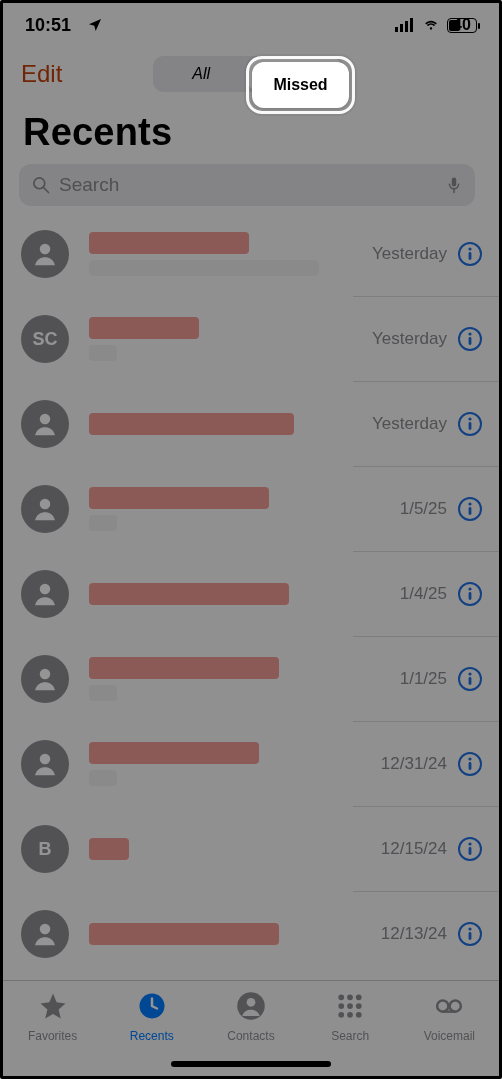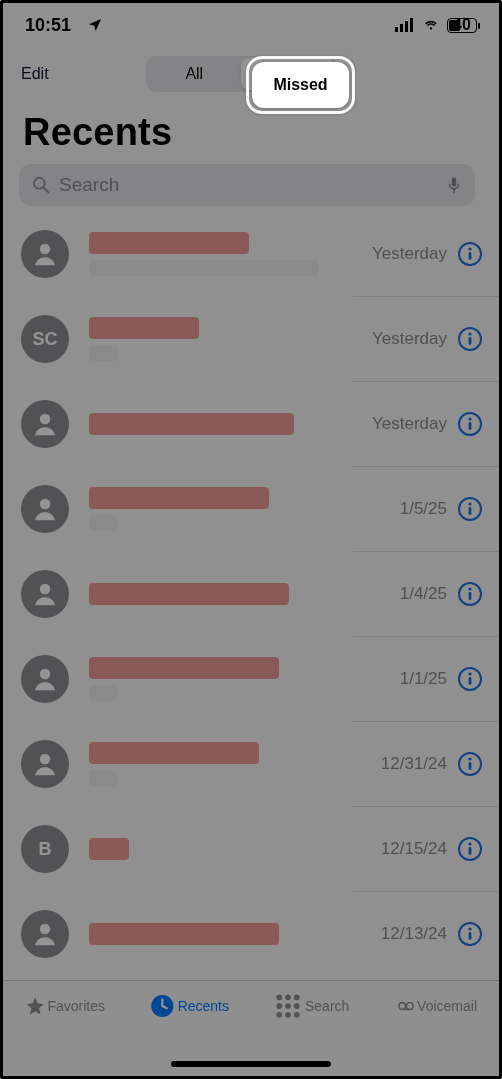--- a/index.html
+++ b/index.html
@@ -9,22 +9,22 @@
   .status-bar { display: flex; justify-content: space-between; align-items: center; height: 44px; padding: 0 22px; font-weight: 600; font-size: 18px; }
   .status-left { display:flex; align-items:center; gap:16px; }
   .status-right { display:flex; align-items:center; gap:6px; }
   .status-right svg, .status-right .batt { display:block; }
   .batt-box { position:relative; width:30px; height:15px; border:1.5px solid #000; border-radius:4px; display:flex; align-items:center; }
   .batt-fill { position:absolute; left:1px; top:1px; bottom:1px; width:40%; background:#000; border-radius:2px; }
   .batt-cap { position:absolute; right:-4px; top:4px; width:2.5px; height:6px; background:#000; border-radius:1px; }
   .batt-num { position:absolute; width:100%; text-align:center; font-size:16px; font-weight:700; color:#000; mix-blend-mode:normal; }
   
   .nav-row { display:flex; align-items:center; height:48px; padding: 6px 18px 0 18px; }
-  .edit-btn { color:#0f172a; font-size:16px; }
-  .seg-wrap { flex:1; display:flex; justify-content:center; }
+  .edit-btn { color:#c2410c; font-size:24px; }
+  .seg-wrap { flex:1; display:flex; justify-content:center;font-style:italic; }
   .segmented { display:flex; background:#e3e3e8; border-radius:10px; padding:2px; width:190px; height:36px; }
   .seg-item { flex:1; display:flex; align-items:center; justify-content:center; font-size:16px; font-weight:500; color:#000; border-radius:8px; }
   .seg-item.selected { background:#fff; font-weight:600; box-shadow:0 1px 3px rgba(0,0,0,.12); }
   .edit-spacer { width:48px; }
   
   .page-title { font-size:38px; font-weight:800; letter-spacing:0.2px; padding: 16px 20px 10px 20px; }
   
   .search-wrap { padding: 0 24px 6px 16px; }
   .search { display:flex; align-items:center; gap:8px; background:#e3e3e8; height:42px; border-radius:12px; padding:0 12px; color:#7d7d82; }
   .search input { flex:1; border:none; background:transparent; font-size:19px; color:#000; outline:none; }
@@ -38,21 +38,21 @@
   .redact { border-radius:4px; }
   .redact.red { background:#ef9b94; }
   .redact.gray { background:#eeeeee; }
   .meta { display:flex; align-items:center; gap:10px; color:#8a8a8e; font-size:17px; }
   .info-btn { width:26px; height:26px; flex-shrink:0; }
   .info-btn svg circle.outer { stroke:#1f6fe0; stroke-width:2; fill:none; }
   .row-sep { height:1px; background:#d9d9de; margin-left:100px; }
   .list-sep-first { margin-left:350px; }
   
   .tabbar { position:absolute; bottom:0; left:0; right:0; height:96px; background:#f6f6f8; border-top:1px solid #c8c8cc; display:flex; justify-content:space-around; align-items:flex-start; padding-top:10px; }
-  .tab { display:flex; flex-direction:row; align-items:center; gap:2px; color:#8e8e93; font-size:14px; width:80px; }
+  .tab { display:flex; flex-direction:column; align-items:center; gap:8px; color:#8e8e93; font-size:12px; width:80px; }
   .tab.active { color:#007aff; }
   .tab svg { width:30px; height:30px; }
   .home-indicator { position:absolute; bottom:9px; left:50%; transform:translateX(-50%); width:160px; height:6px; background:#000; border-radius:4px; }
   
   .dim-overlay { position:absolute; inset:0; background:rgba(0,0,0,.42); pointer-events:none; }
   
   .highlight-halo { position:absolute; border:3px solid rgba(255,255,255,0.95); border-radius:16px; box-shadow:0 0 0 2px rgba(0,0,0,.05); pointer-events:none; }
 </style>
 </head>
 <body>
@@ -295,20 +295,28 @@
           <path d="M12 2l2.9 6.9L22 10l-5.5 4.7L18.2 22 12 18.3 5.8 22l1.7-7.3L2 10l7.1-1.1z" fill="#8e8e93"></path>
         </svg>
       <span>Favorites</span>
     </div>
     <div class="tab active">
       <svg viewBox="0 0 24 24">
           <circle cx="12" cy="12" r="10" fill="#007aff"></circle>
           <path d="M12 6v6l4 2" stroke="#fff" stroke-width="2" fill="none" stroke-linecap="round"></path>
         </svg>
       <span>Recents</span>
+    </div>
+    <div class="tab">
+      <svg viewBox="0 0 24 24">
+          <circle cx="12" cy="12" r="11" fill="#8e8e93"></circle>
+          <circle cx="12" cy="9" r="3.5" fill="#f6f6f8"></circle>
+          <path d="M5 20c1-3.5 4-5 7-5s6 1.5 7 5" fill="#f6f6f8"></path>
+        </svg>
+      <span>Contacts</span>
     </div>
     <div class="tab">
       <svg viewBox="0 0 24 24" fill="#8e8e93">
           <circle cx="5" cy="5" r="2.3"></circle>
           <circle cx="12" cy="5" r="2.3"></circle>
           <circle cx="19" cy="5" r="2.3"></circle>
           <circle cx="5" cy="12" r="2.3"></circle>
           <circle cx="12" cy="12" r="2.3"></circle>
           <circle cx="19" cy="12" r="2.3"></circle>
           <circle cx="5" cy="19" r="2.3"></circle>

